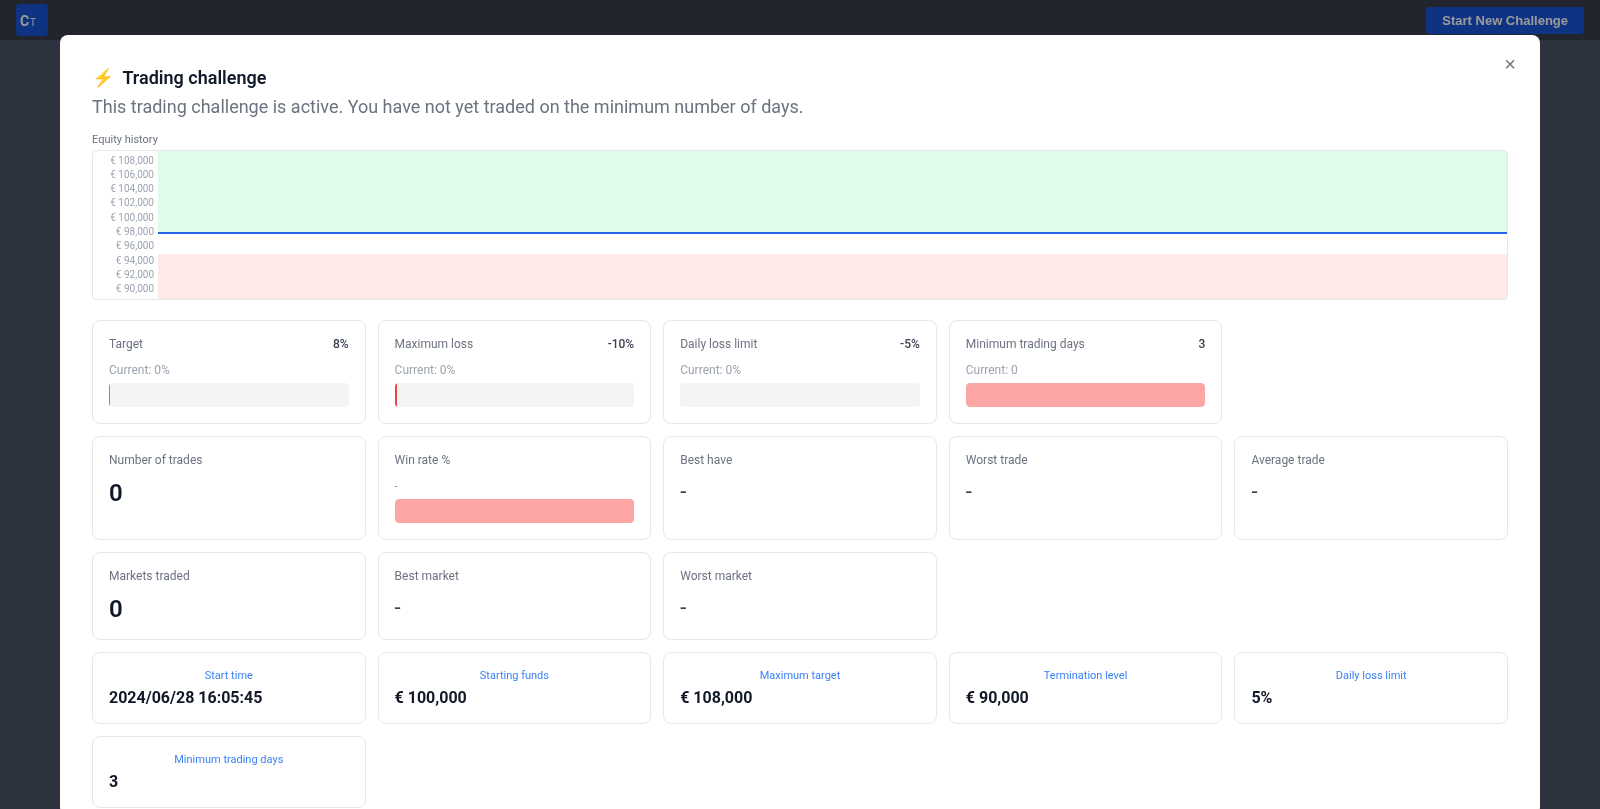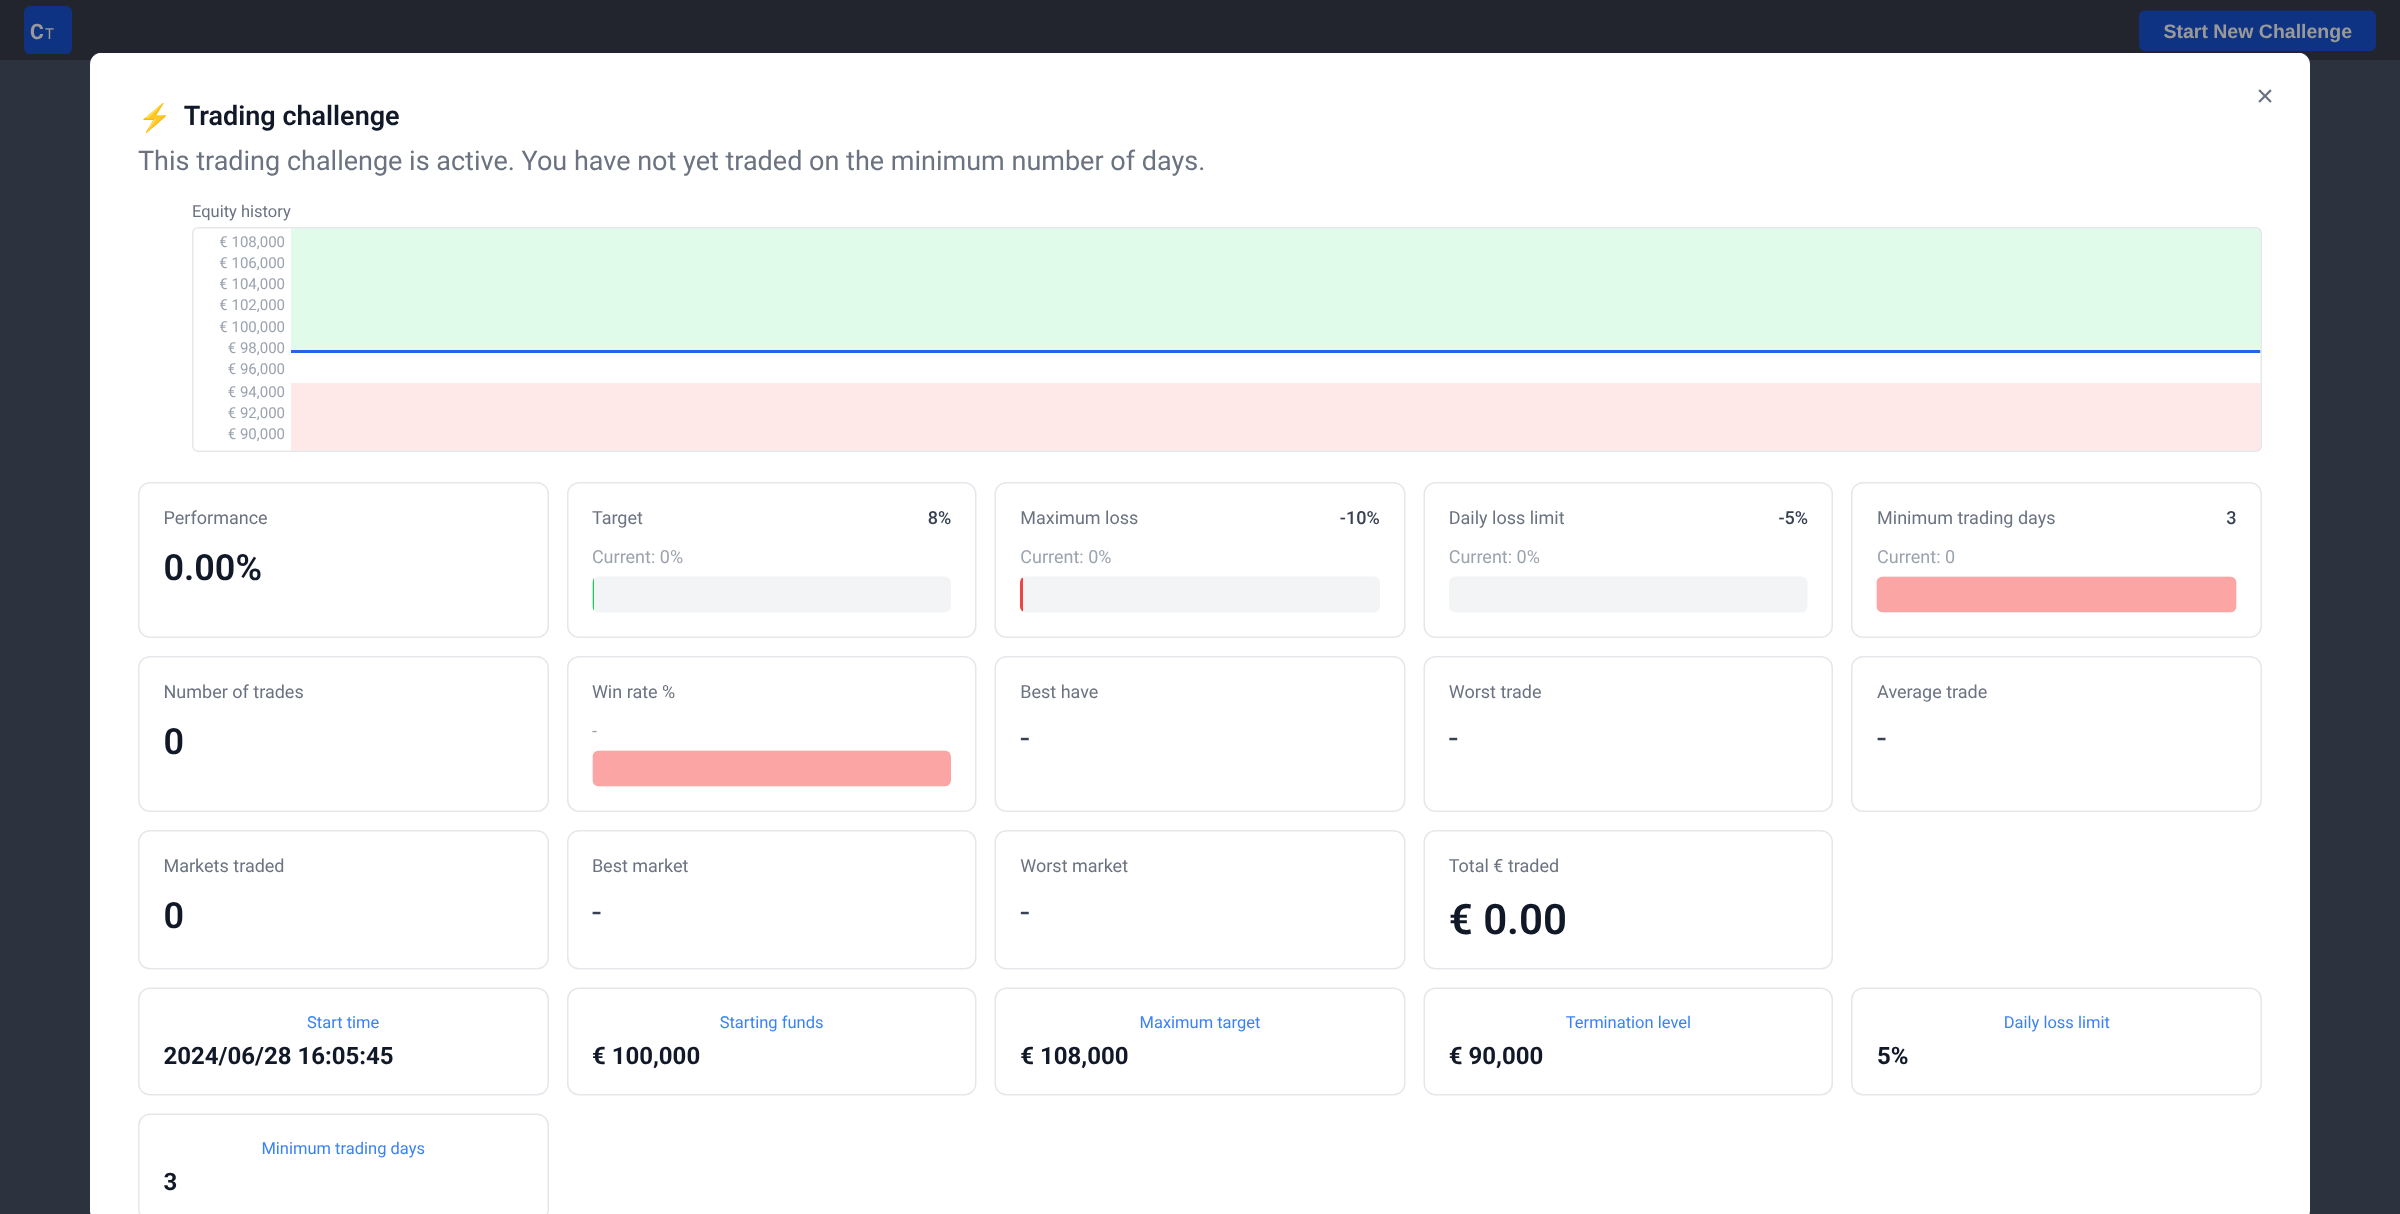--- a/index.html
+++ b/index.html
@@ -101,21 +101,20 @@
     .modal-subtitle {
       font-size: 18px;
       color: #6b7280;
       margin-bottom: 16px;
     }
 
     
     .chart-container {
       position: relative;
       margin-bottom: 20px;
-      margin-left: 36px;
     }
 
     .chart-label {
       font-size: 11px;
       color: #6b7280;
       margin-bottom: 4px;
     }
 
     .chart-area {
       position: relative;
@@ -341,24 +340,20 @@
         <div class="chart-plot">
           <div class="zone-green"></div>
           <div class="zone-red"></div>
           <div class="line-100k"></div>
         </div>
       </div>
     </div>
 
     <div class="metrics-grid">
 
-      <div class="metric-card">
-        <div class="metric-card-label">Performance</div>
-        <div class="metric-card-value">0.00%</div>
-      </div>
 
       <div class="metric-card">
         <div class="metric-card-label">
           <span>Target</span>
           <span class="metric-card-label-right">8%</span>
         </div>
         <div class="metric-card-sub">Current: 0%</div>
         <div class="progress-bar-wrapper">
           <div class="progress-bar-green" style="width:1px;"></div>
         </div>
@@ -438,24 +433,20 @@
       <div class="metric-card">
         <div class="metric-card-label">Best market</div>
         <div class="dash-value">-</div>
       </div>
 
       <div class="metric-card">
         <div class="metric-card-label">Worst market</div>
         <div class="dash-value">-</div>
       </div>
 
-      <div class="metric-card">
-        <div class="metric-card-label">Total € traded</div>
-        <div class="metric-card-value large">€ 0.00</div>
-      </div>
 
       <div class="metric-card" style="border-color: transparent; background: transparent;"></div>
     </div>
 
     <div class="info-grid">
       <div class="info-card">
         <div class="info-card-label">Start time</div>
         <div class="info-card-value">2024/06/28 16:05:45</div>
       </div>
       <div class="info-card">

